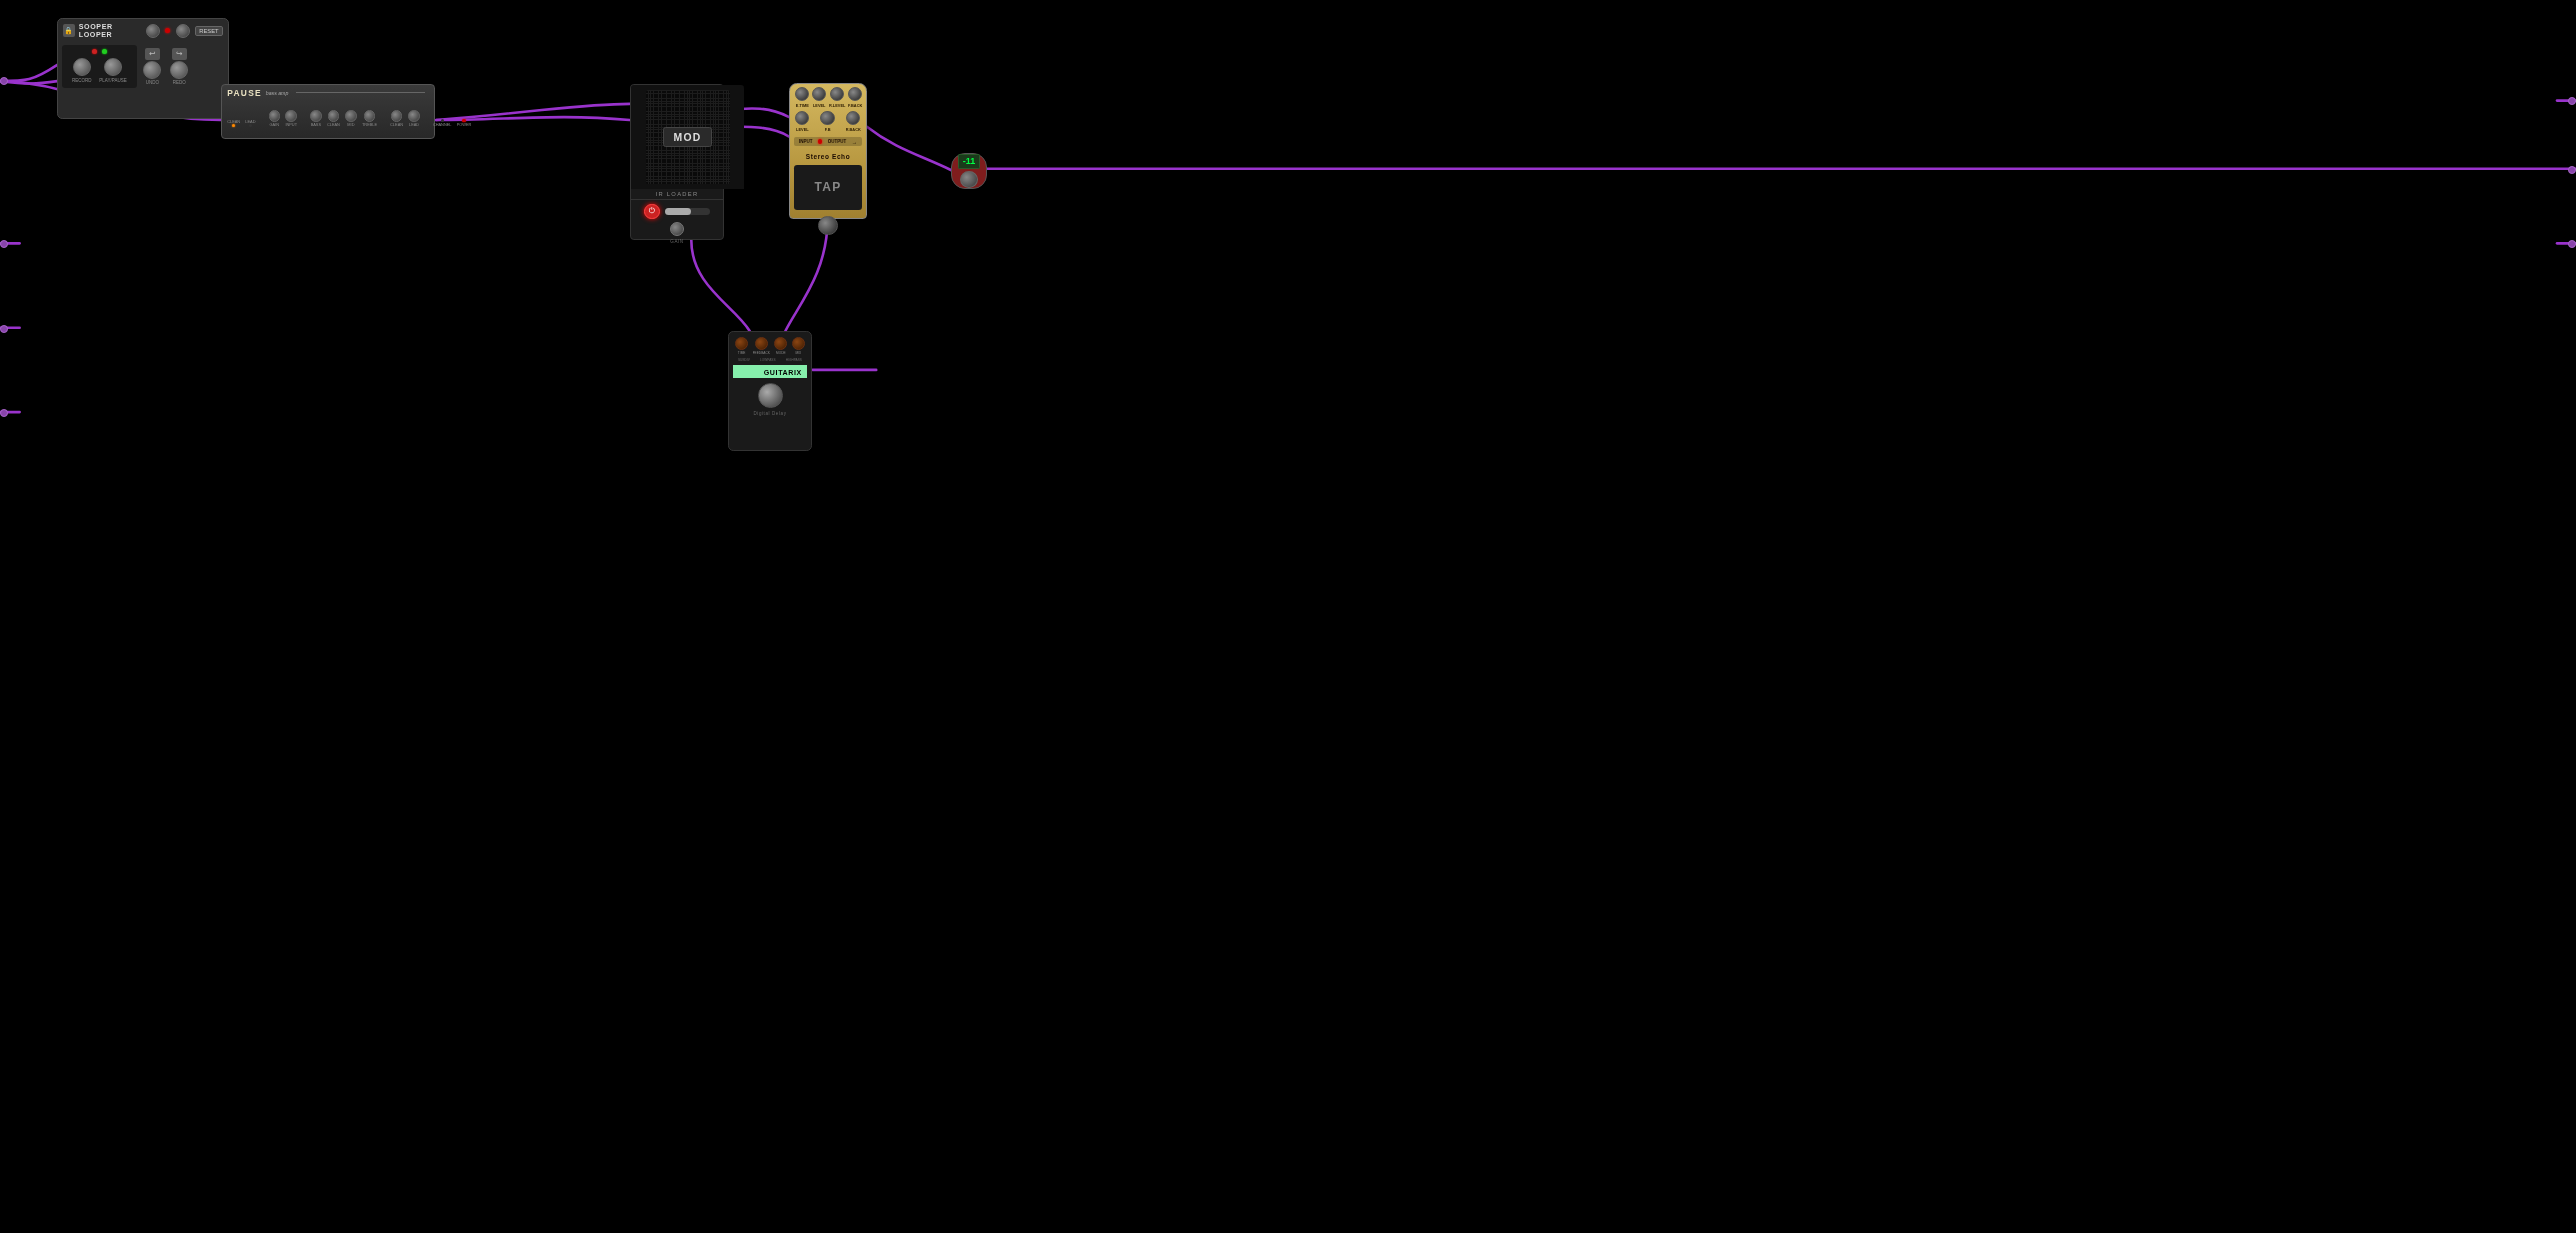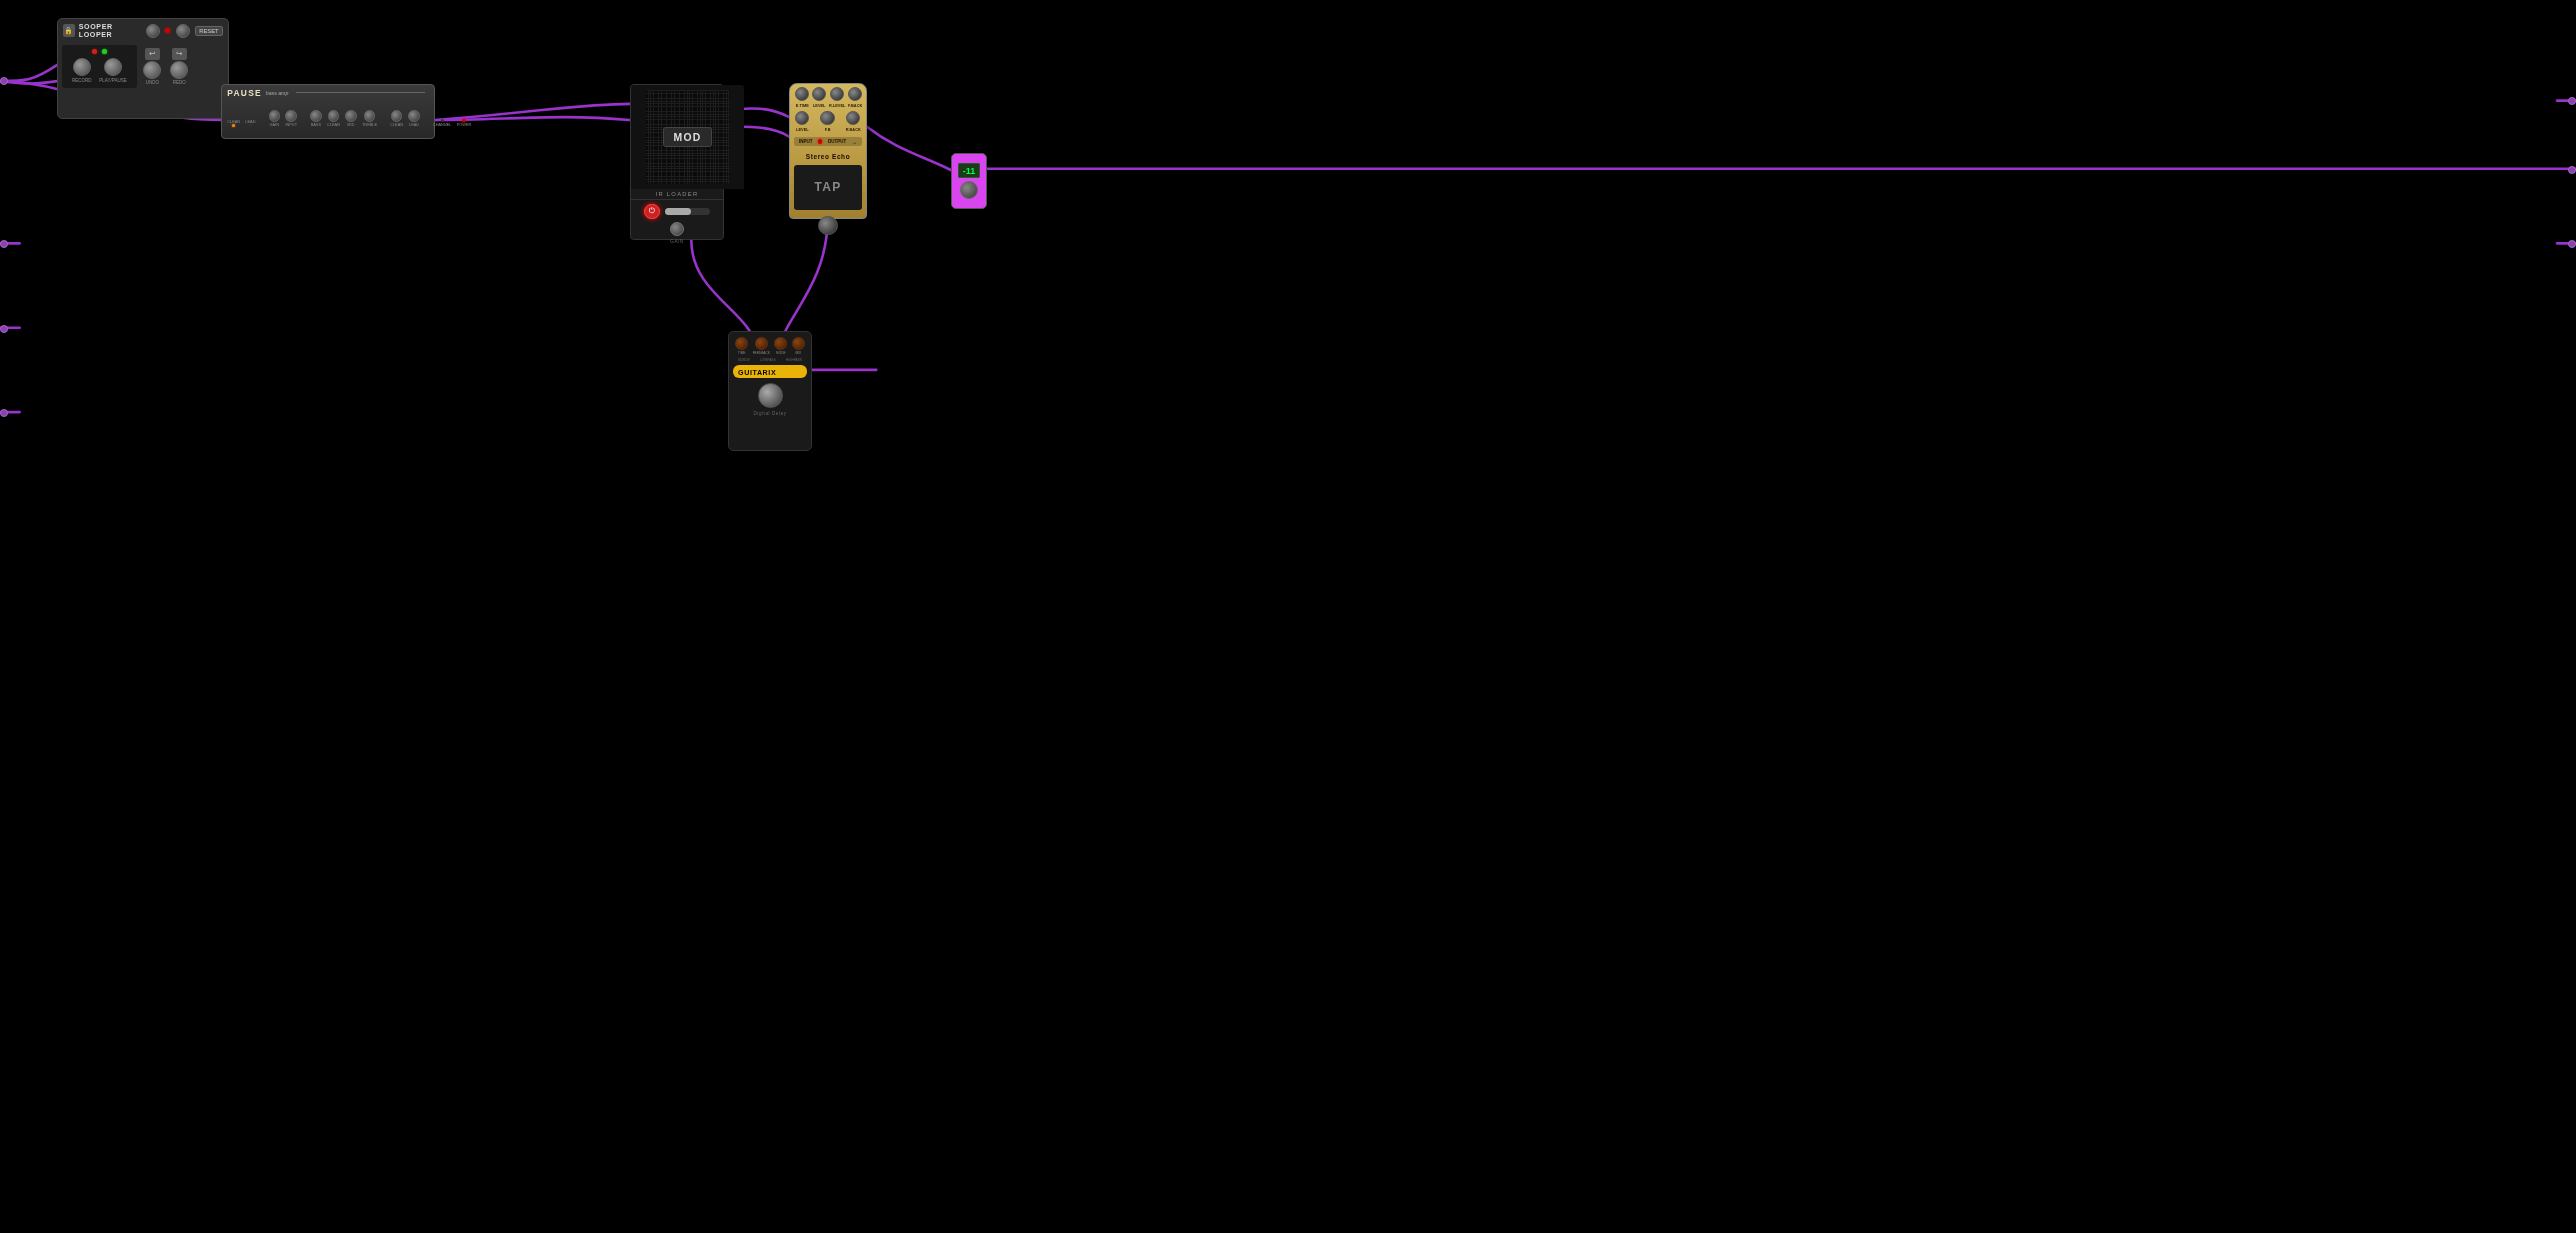--- a/index.html
+++ b/index.html
@@ -332,25 +332,25 @@
     .gx-label {
       font-size: 3.2px; color: #888; text-align: center;
     }
     .gx-sub-labels {
       display: flex; justify-content: space-around; padding: 0 3.9px;
     }
     .gx-sub-label {
       font-size: 3.2px; color: #666; text-align: center;
     }
     .gx-brand-bar {
-      background: #eab308;
+      background: #86efac;
       margin: 2.6px 3.9px;
-      border-radius: 6px;
+      border-radius: 0;
       padding: 1.3px 5.2px;
-      text-align: left;
+      text-align: right;
     }
     .gx-brand-text {
       color: #000; font-size: 7.1px; font-weight: bold; letter-spacing: 0.6px;
     }
     .gx-bottom {
       display: flex; flex-direction: column; align-items: center; gap: 2.6px;
       padding: 2.6px;
     }
     .gx-bottom-label {
       font-size: 4.5px; color: #666; letter-spacing: 0.6px;
@@ -360,23 +360,23 @@
       border-radius: 50%;
       background: radial-gradient(circle at 35% 35%, #aaa, #333);
       border: 1.9px solid #555;
     }
 
     
     .tuner-device {
       left: 951px;
       top: 153px;
       width: 36px;
-      height: 56px;
-      background: #d946ef;
-      border-radius: 5px;
+      height: 36px;
+      background: #7f1d1d;
+      border-radius: 14px;
       border: 0.6px solid #555;
       display: flex; flex-direction: column; align-items: center; justify-content: center;
       gap: 2.6px;
     }
     .tuner-display {
       background: #1a3a1a;
       border: 0.6px solid #2a5a2a;
       border-radius: 1.3px;
       padding: 1.3px 3.9px;
       color: #00ff44;

